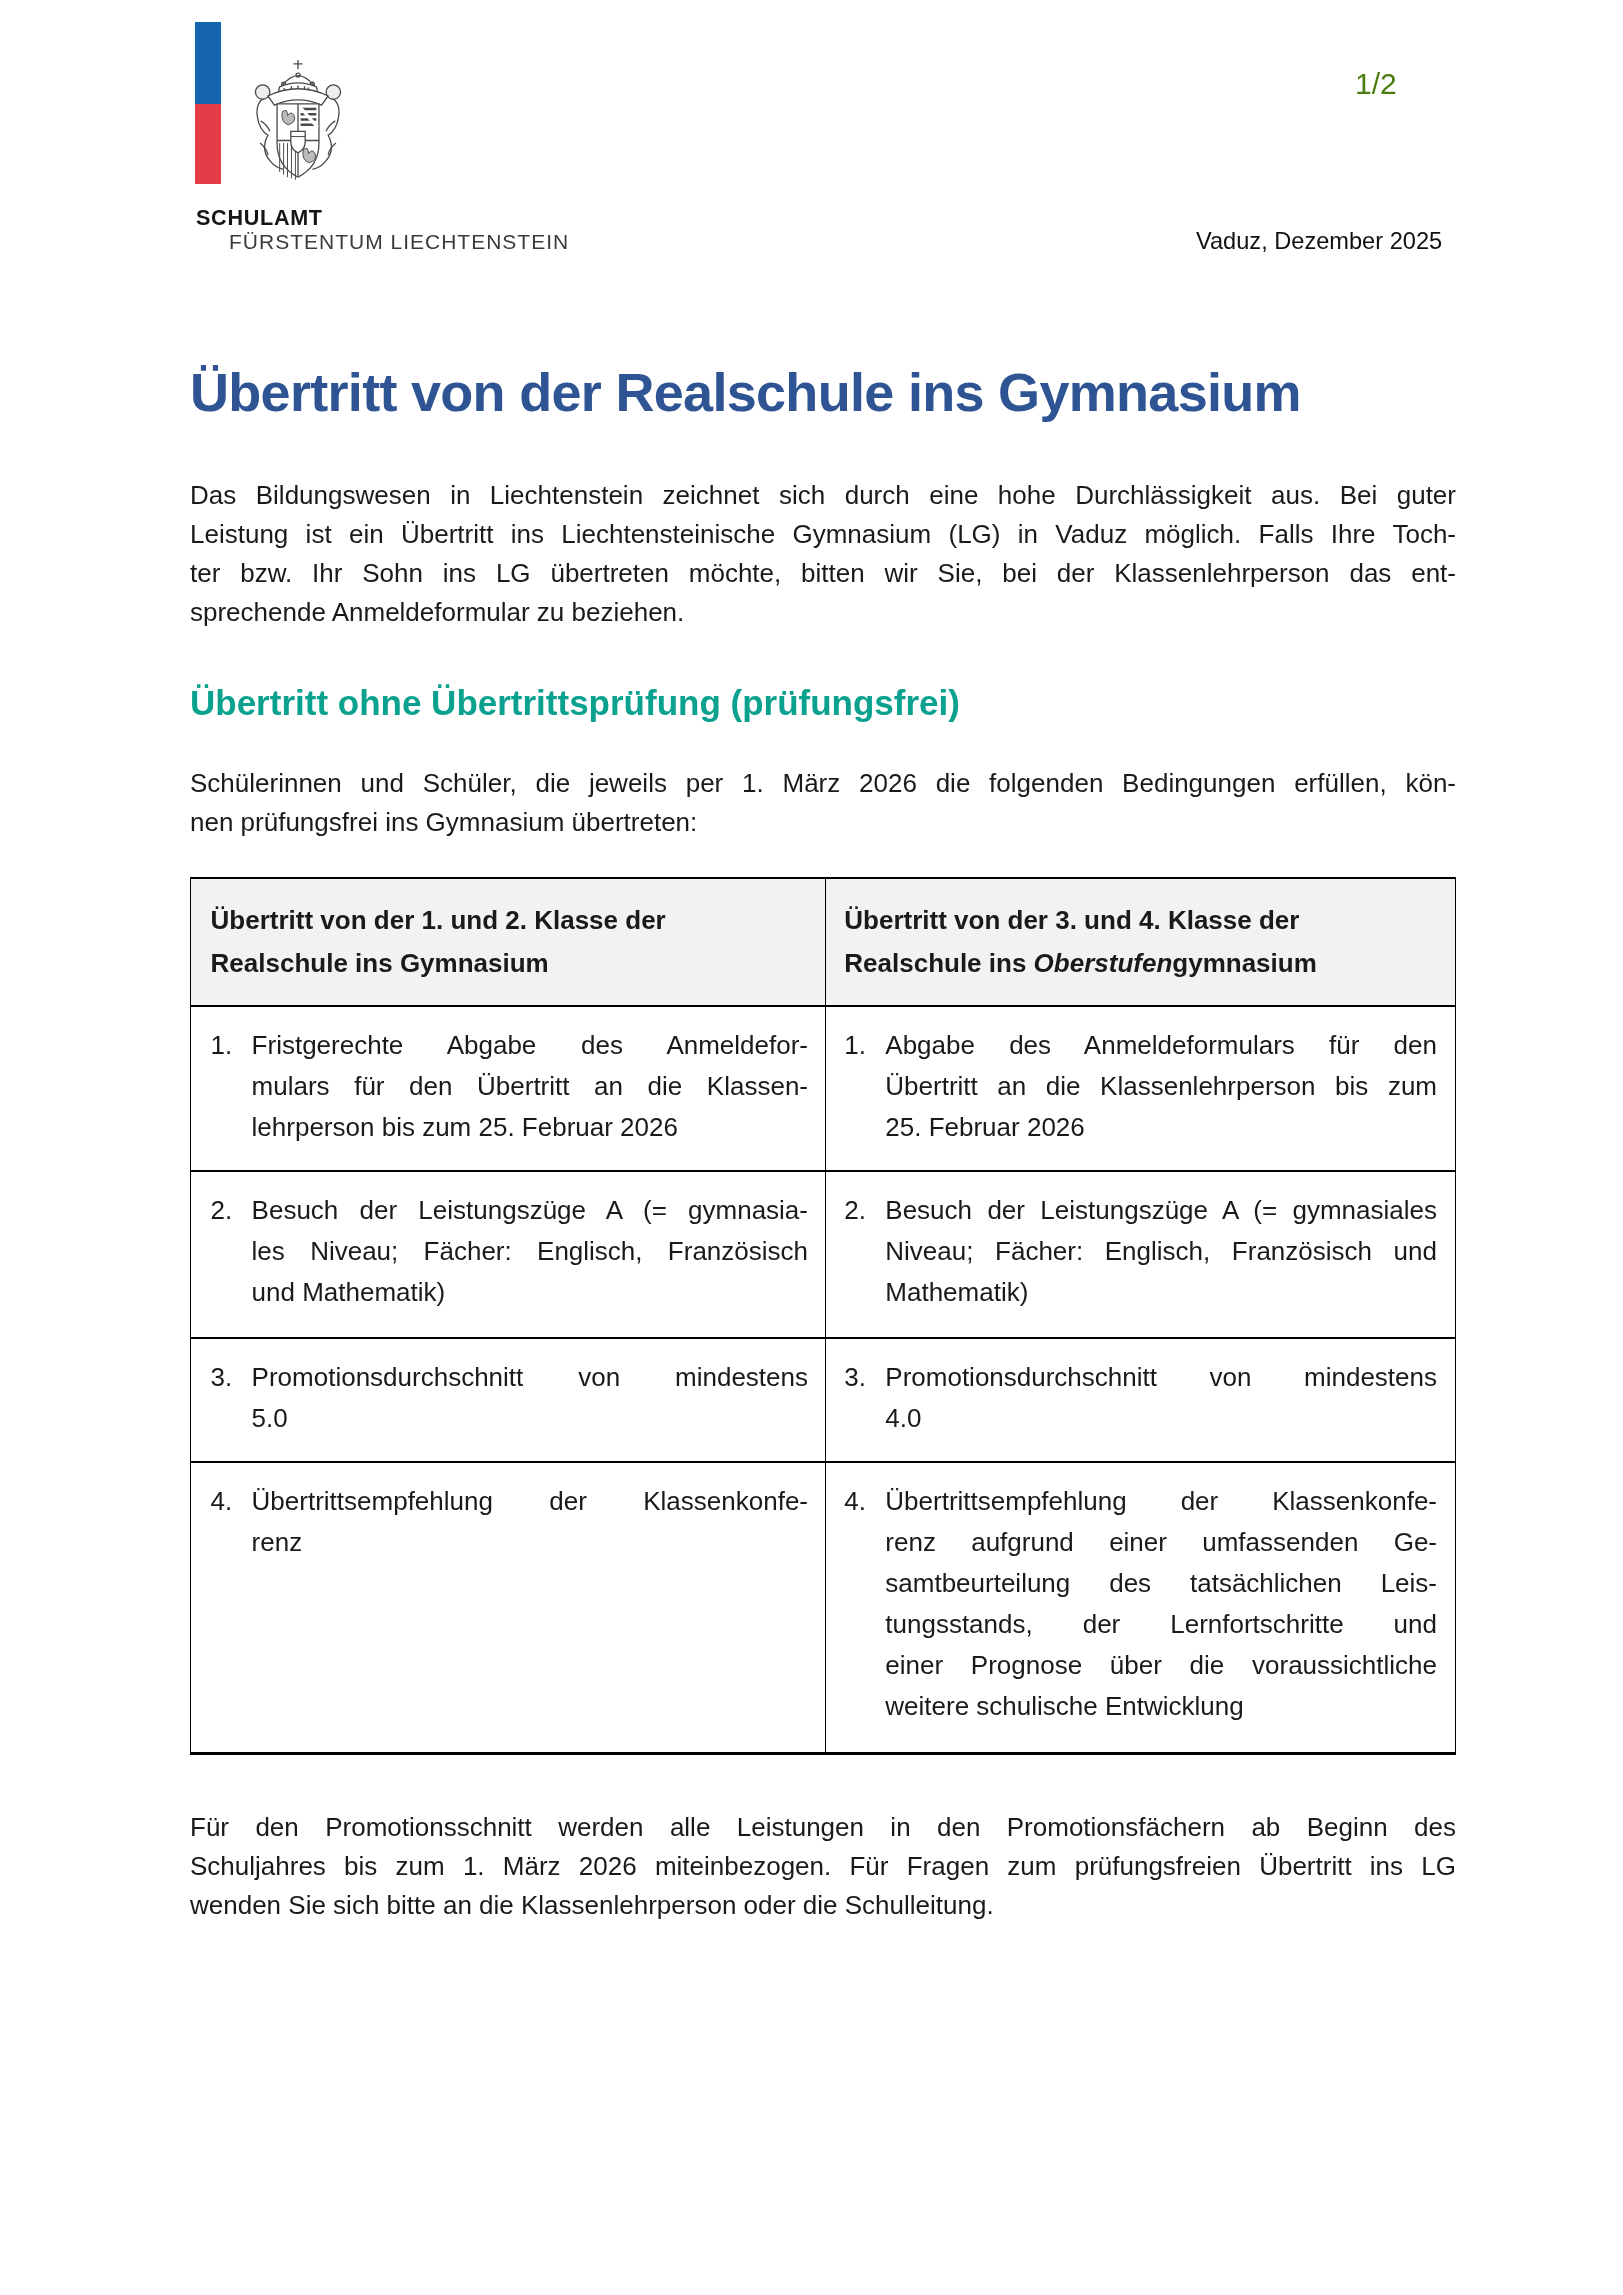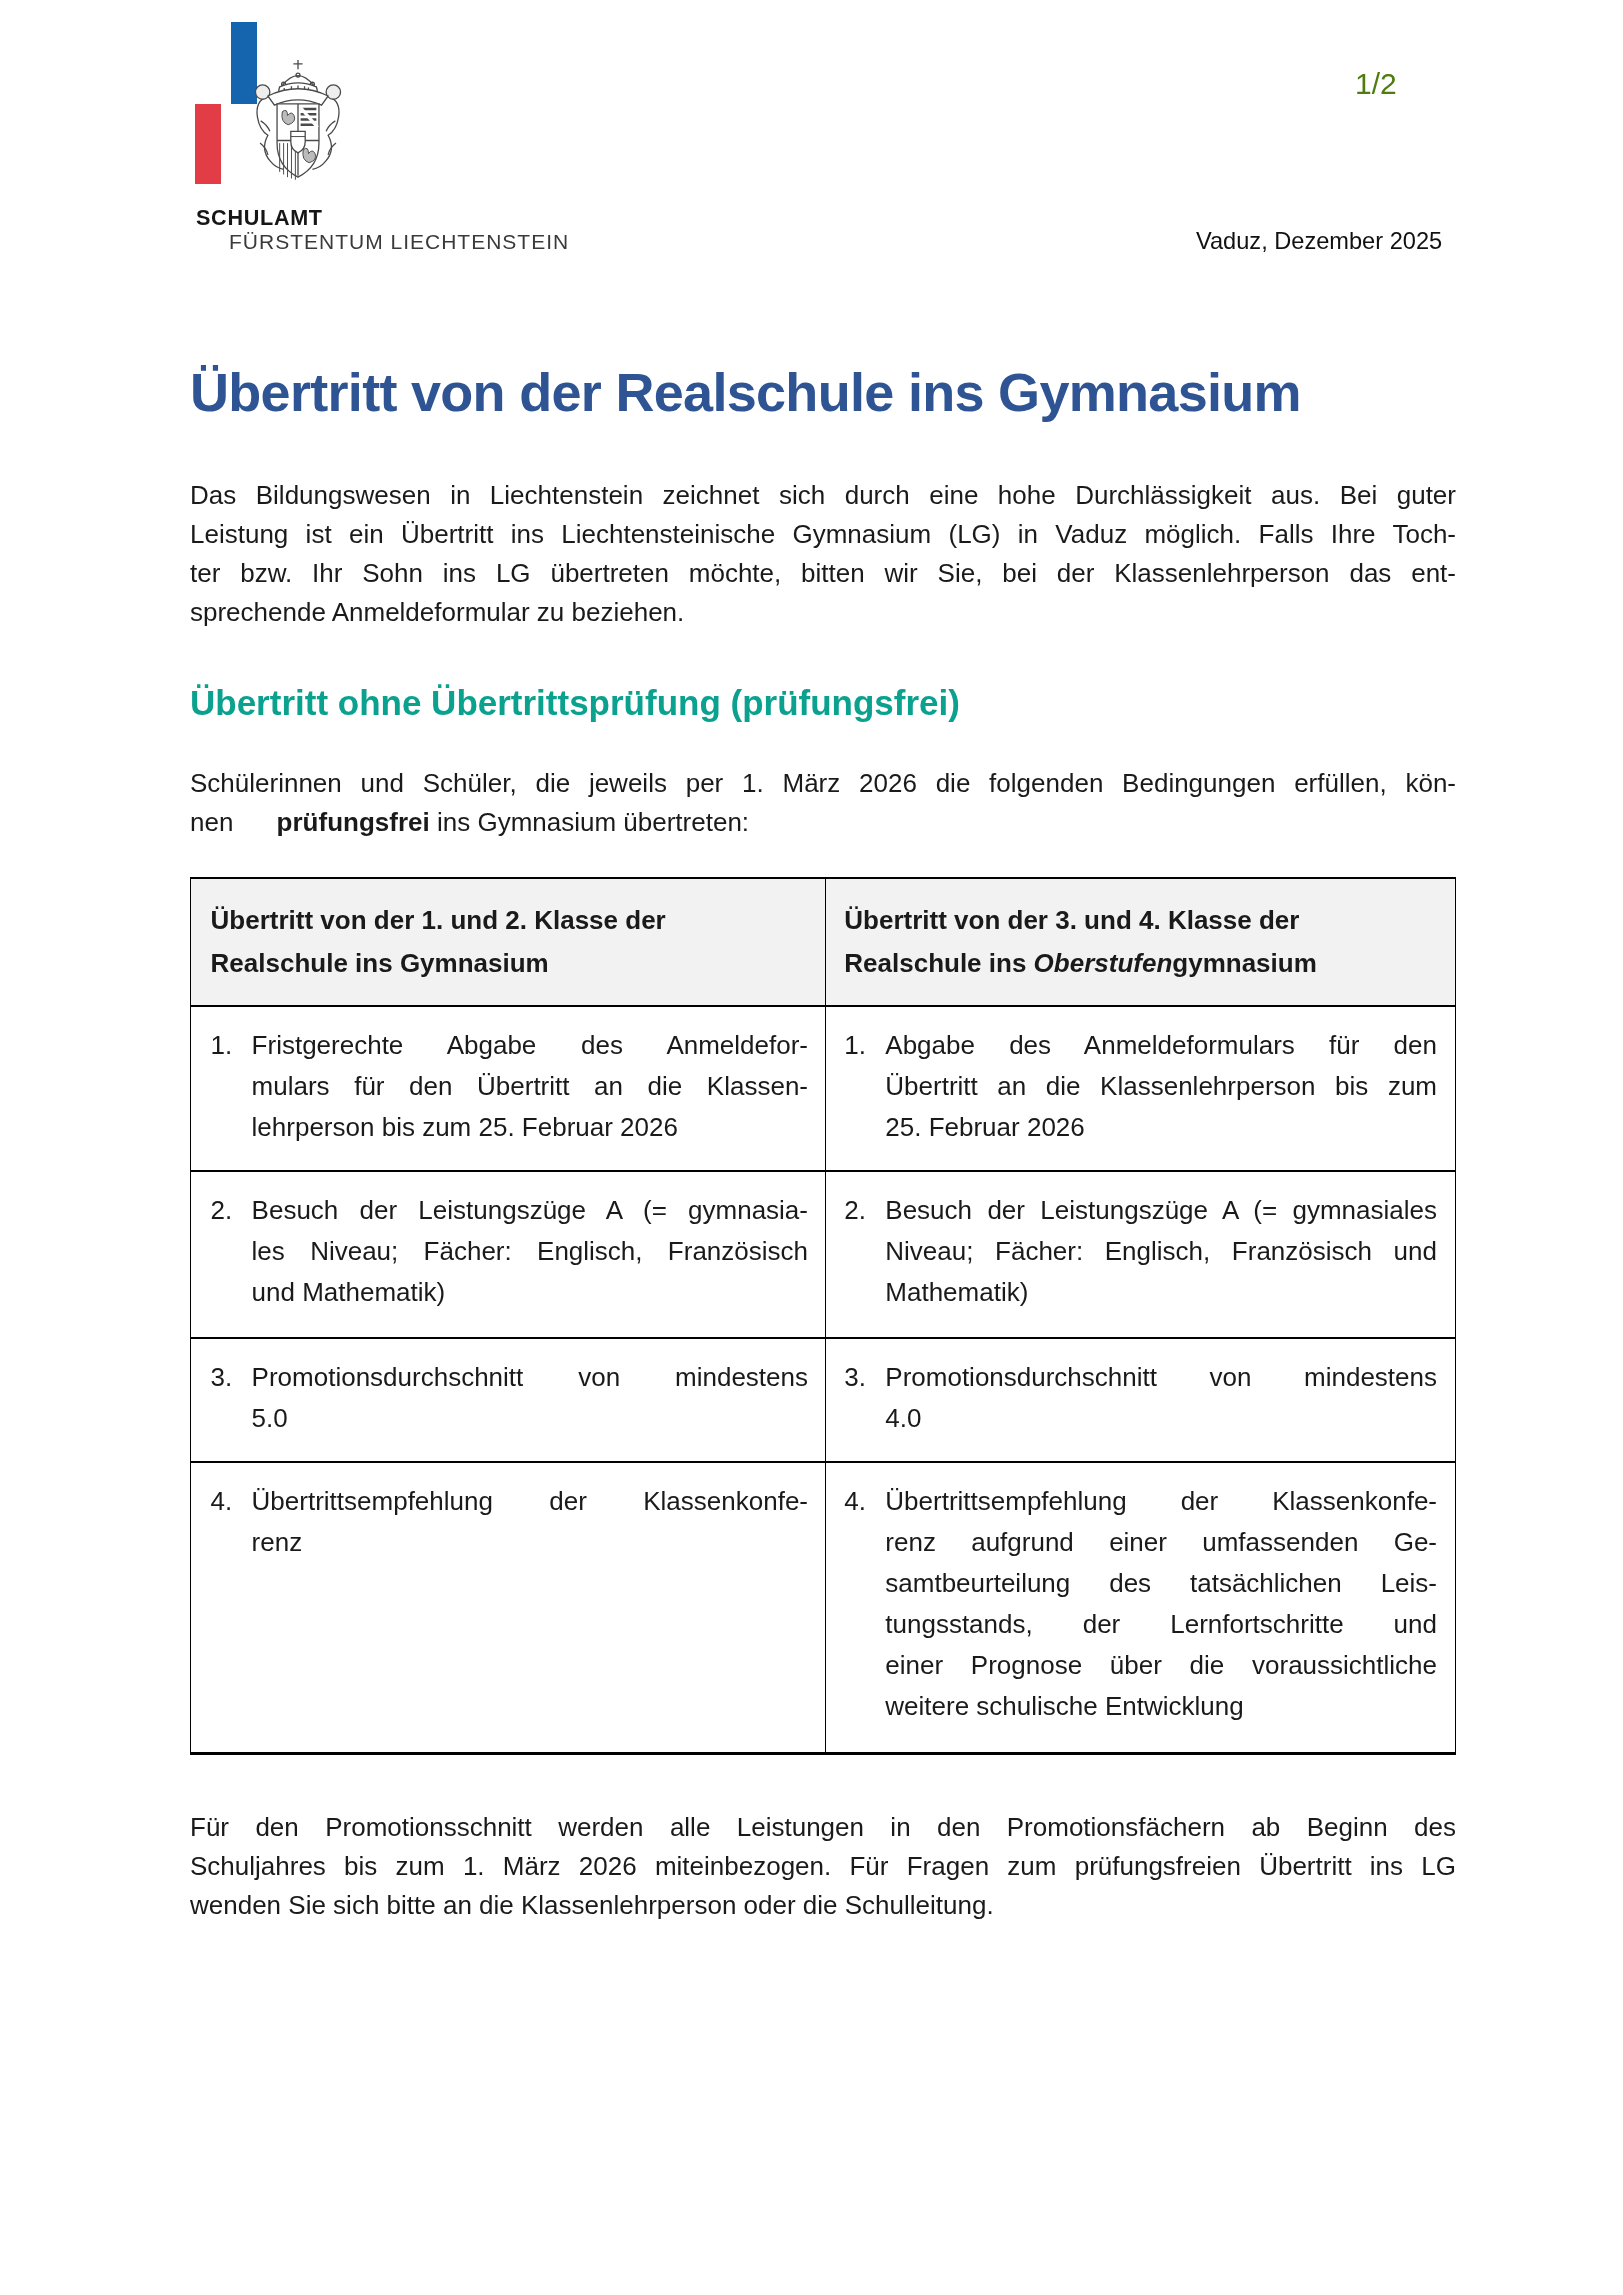--- a/index.html
+++ b/index.html
@@ -30,21 +30,21 @@
   .doc-title{left:190px;top:366px;width:1266px;font-size:54px;line-height:52px;
     font-weight:700;letter-spacing:-0.7px;color:var(--title-blue);}
   .para{left:190px;width:1266px;font-size:26px;line-height:39px;color:var(--ink);}
   .p1{top:476px;}
   .h2{left:190px;top:682px;width:1266px;font-size:35px;line-height:42px;
     font-weight:700;color:var(--teal);}
   .p2{top:764px;}
   .p3{top:1808px;}
   .line{white-space:normal;}
   .jl{text-align:justify;text-align-last:justify;}
-  .b{font-weight:700;margin-left:36px;}
+  .b{font-weight:400;}
   .i{font-style:italic;}
 
   
   .tbl{left:190px;top:877px;width:1266px;border:1.3px solid var(--border);
     border-top-width:2.6px;border-bottom-width:3.3px;font-size:26px;line-height:41px;}
   .trow{display:flex;border-top:2px solid var(--border);}
   .trow:first-child{border-top:none;}
   .cell{width:635px;border-right:1.3px solid var(--border);padding:18.3px 17px 0 19.6px;}
   .cell:last-child{width:628px;border-right:none;padding-left:18.3px;}
   .thead{background:var(--table-header-bg);height:126px;font-weight:700;line-height:43px;}

